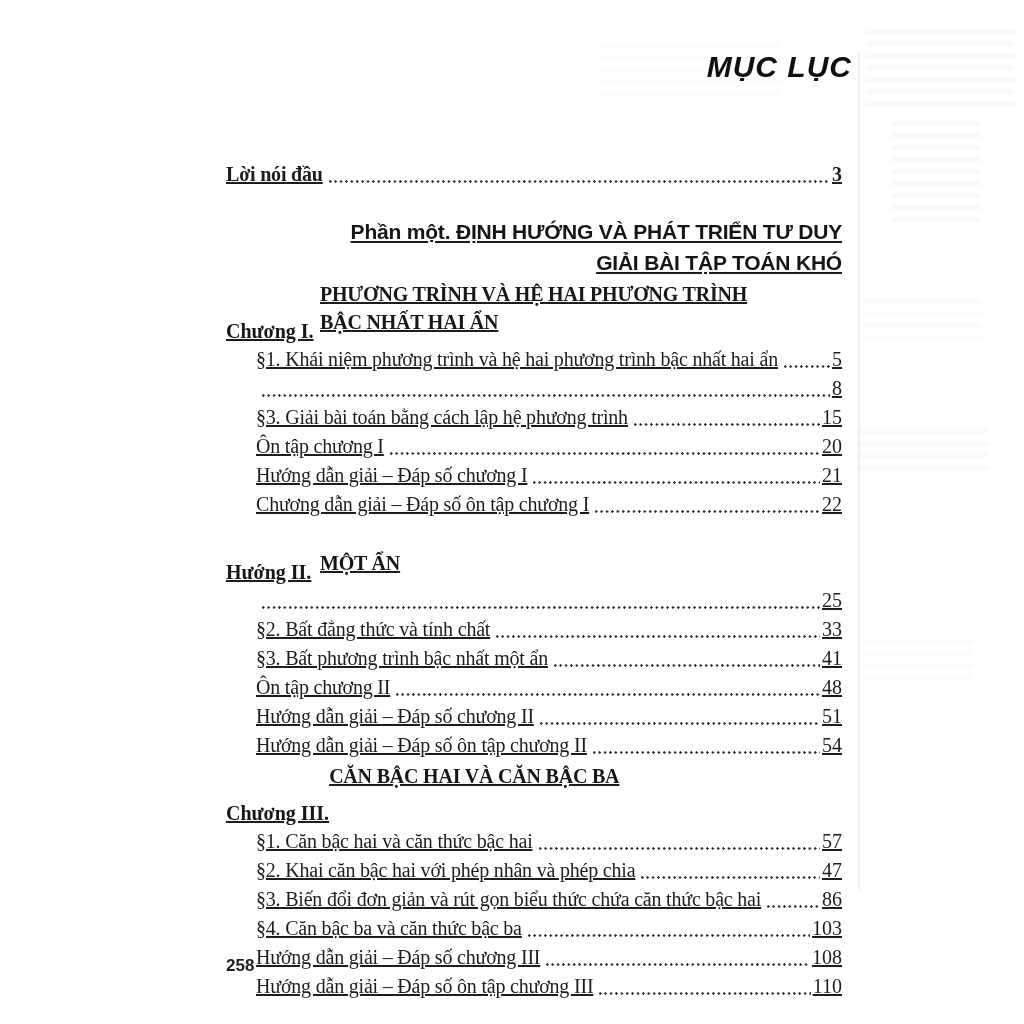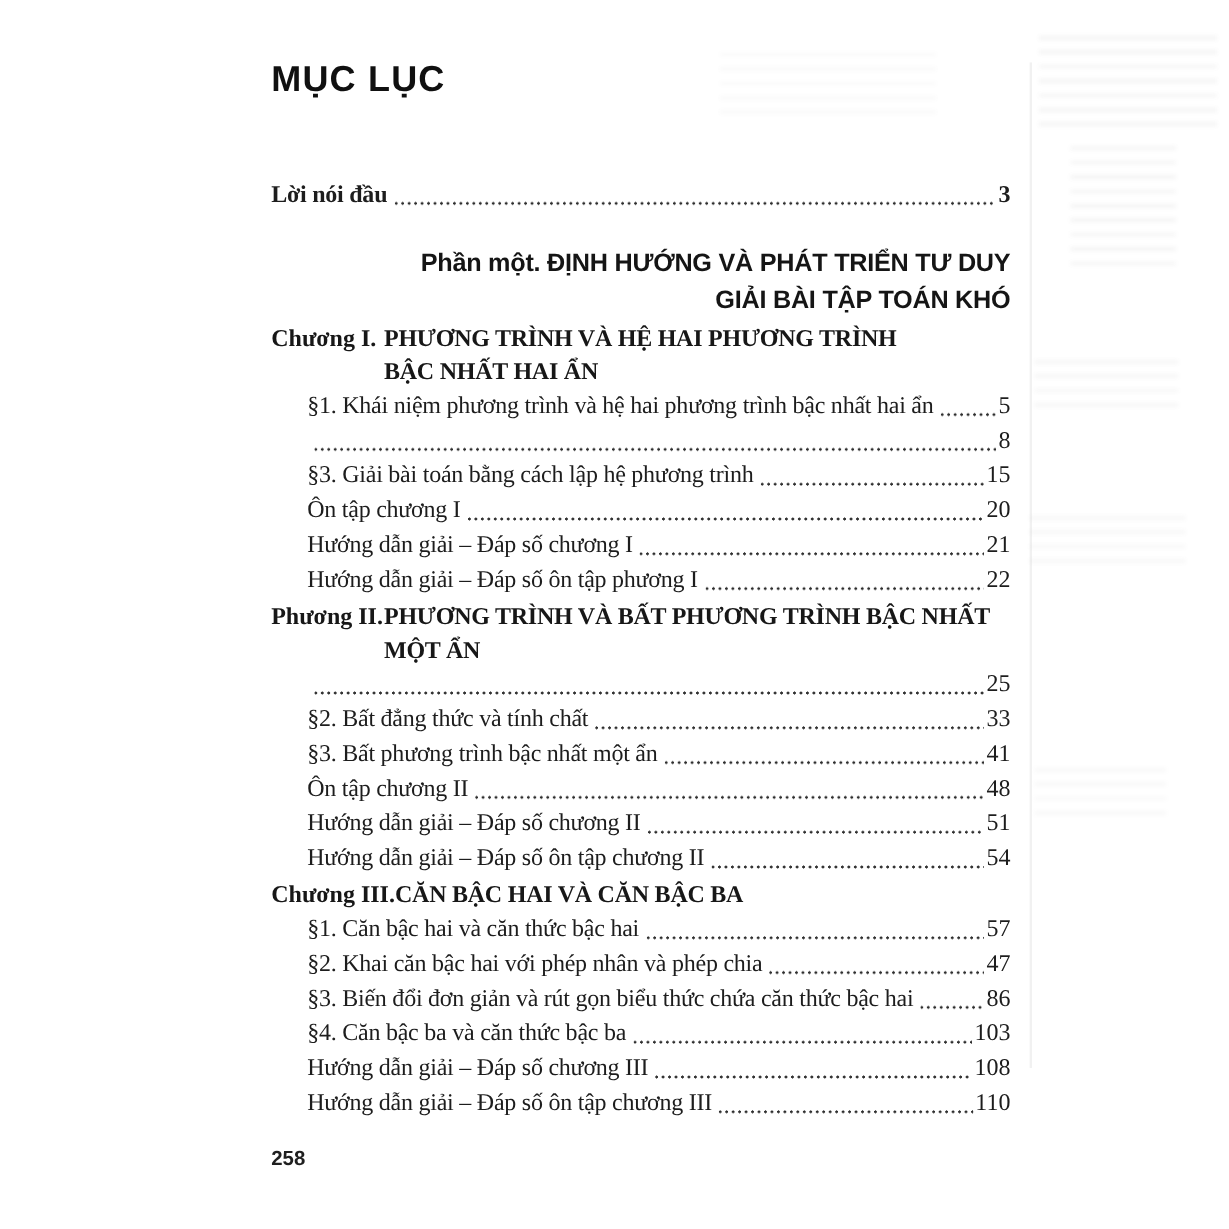--- a/index.html
+++ b/index.html
@@ -14,47 +14,47 @@
   .ghost{position:absolute;filter:blur(1.6px);pointer-events:none;
     background:repeating-linear-gradient(180deg, rgba(125,125,125,.22) 0 3px, transparent 3px 12px);}
   .g1{left:866px;top:30px;width:148px;height:80px;opacity:.42;}
   .g2{left:892px;top:122px;width:88px;height:100px;opacity:.40;}
   .g3{left:862px;top:300px;width:120px;height:42px;opacity:.32;}
   .g4{left:858px;top:430px;width:130px;height:40px;opacity:.30;}
   .g5{left:600px;top:44px;width:180px;height:52px;opacity:.22;}
   .g6{left:862px;top:640px;width:110px;height:40px;opacity:.26;}
 
   .title{
-    position:absolute;left:226px;top:50px;width:616px;text-align:left;
+    position:absolute;left:236px;top:50px;width:616px;text-align:right;
     font-family:"Liberation Sans",sans-serif;font-weight:700;
-    font-size:30px;letter-spacing:1px;color:#101010;
+    font-size:30px;letter-spacing:1px;color:#101010;font-style:italic;
   }
 
-  .toc{position:absolute;left:226px;top:148px;width:616px;}
+  .toc{position:absolute;left:226px;top:160px;width:616px;text-decoration:underline;}
 
   .row{display:flex;align-items:stretch;height:29px;line-height:29px;font-size:20px;}
   .row .lbl{white-space:nowrap;letter-spacing:-0.2px;}
   .row.ent{padding-left:30px;}
   .dots{
     flex:1 1 0;min-width:8px;margin:0 2px 0 6px;
     background-image:radial-gradient(circle at 1.2px 1.5px,#2e2e2e 1.05px,transparent 1.35px);
     background-size:5.4px 3px;background-repeat:repeat-x;
     background-position:0 calc(100% - 6px);
   }
   .pg{white-space:nowrap;}
   .pref{font-weight:700;}
 
   .part{
     margin-top:27px;text-align:right;
     font-family:"Liberation Sans",sans-serif;font-weight:700;
     font-size:21px;line-height:31px;color:#151515;letter-spacing:-0.2px;
   }
 
   .chap{display:flex;margin-top:2px;font-weight:700;font-size:20px;line-height:28px;color:#171717;}
-  .chap-label{flex:0 0 auto;min-width:94px;white-space:nowrap;}
+  .chap-label{flex:0 0 auto;min-width:94px;white-space:nowrap;margin-top:37px;}
   .chap-title{flex:1;letter-spacing:-0.2px;}
 
   .folio{
     position:absolute;left:226px;top:956px;
     font-family:"Liberation Sans",sans-serif;font-weight:700;
     font-size:17px;color:#1f1f1f;
   }
 </style>
 </head>
 <body>
@@ -104,28 +104,28 @@
     <span class="lbl">Ôn tập chương I</span>
     <span class="dots"></span>
     <span class="pg">20</span>
   </div>
   <div class="row ent">
     <span class="lbl">Hướng dẫn giải – Đáp số chương I</span>
     <span class="dots"></span>
     <span class="pg">21</span>
   </div>
   <div class="row ent">
-    <span class="lbl">Hướng dẫn giải – Đáp số ôn tập phương I</span>
+    <span class="lbl">Chương dẫn giải – Đáp số ôn tập chương I</span>
     <span class="dots"></span>
     <span class="pg">22</span>
   </div>
 
   <div class="chap">
-    <span class="chap-label">Phương II.</span>
-    <span class="chap-title"><span>PHƯƠNG TRÌNH VÀ BẤT PHƯƠNG TRÌNH BẬC NHẤT</span><br><span>MỘT ẨN</span></span>
+    <span class="chap-label">Hướng II.</span>
+    <span class="chap-title"><br><span>MỘT ẨN</span></span>
   </div>
   <div class="row ent">
     <span class="dots"></span>
     <span class="pg">25</span>
   </div>
   <div class="row ent">
     <span class="lbl">§2. Bất đẳng thức và tính chất</span>
     <span class="dots"></span>
     <span class="pg">33</span>
   </div>

